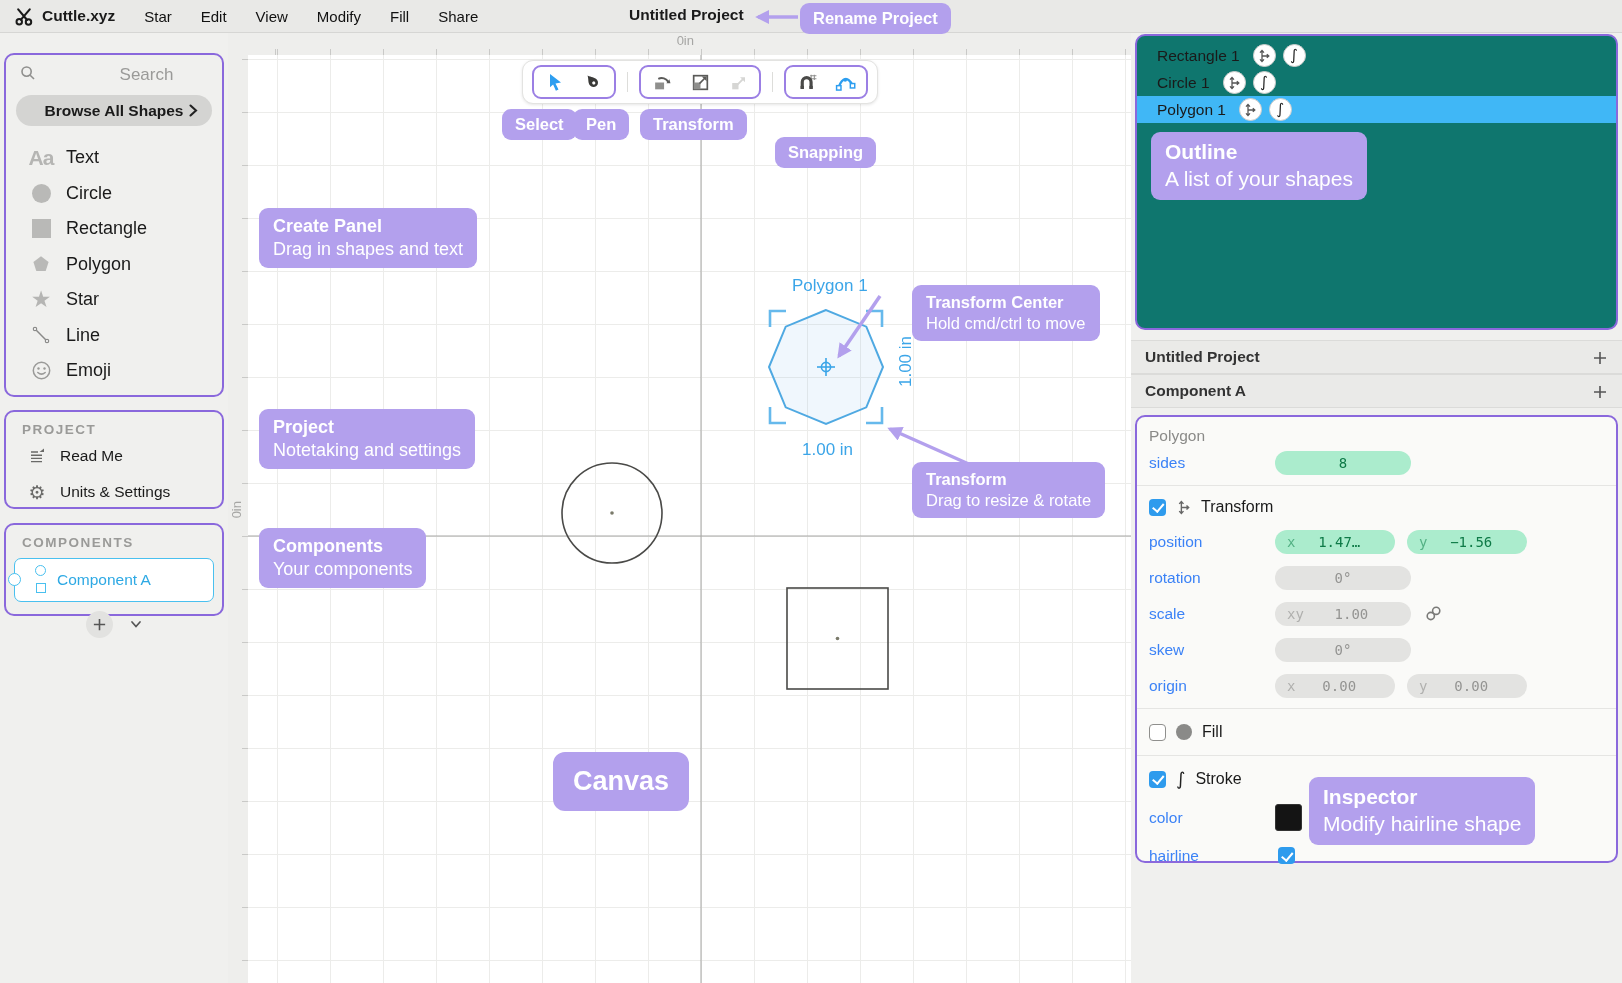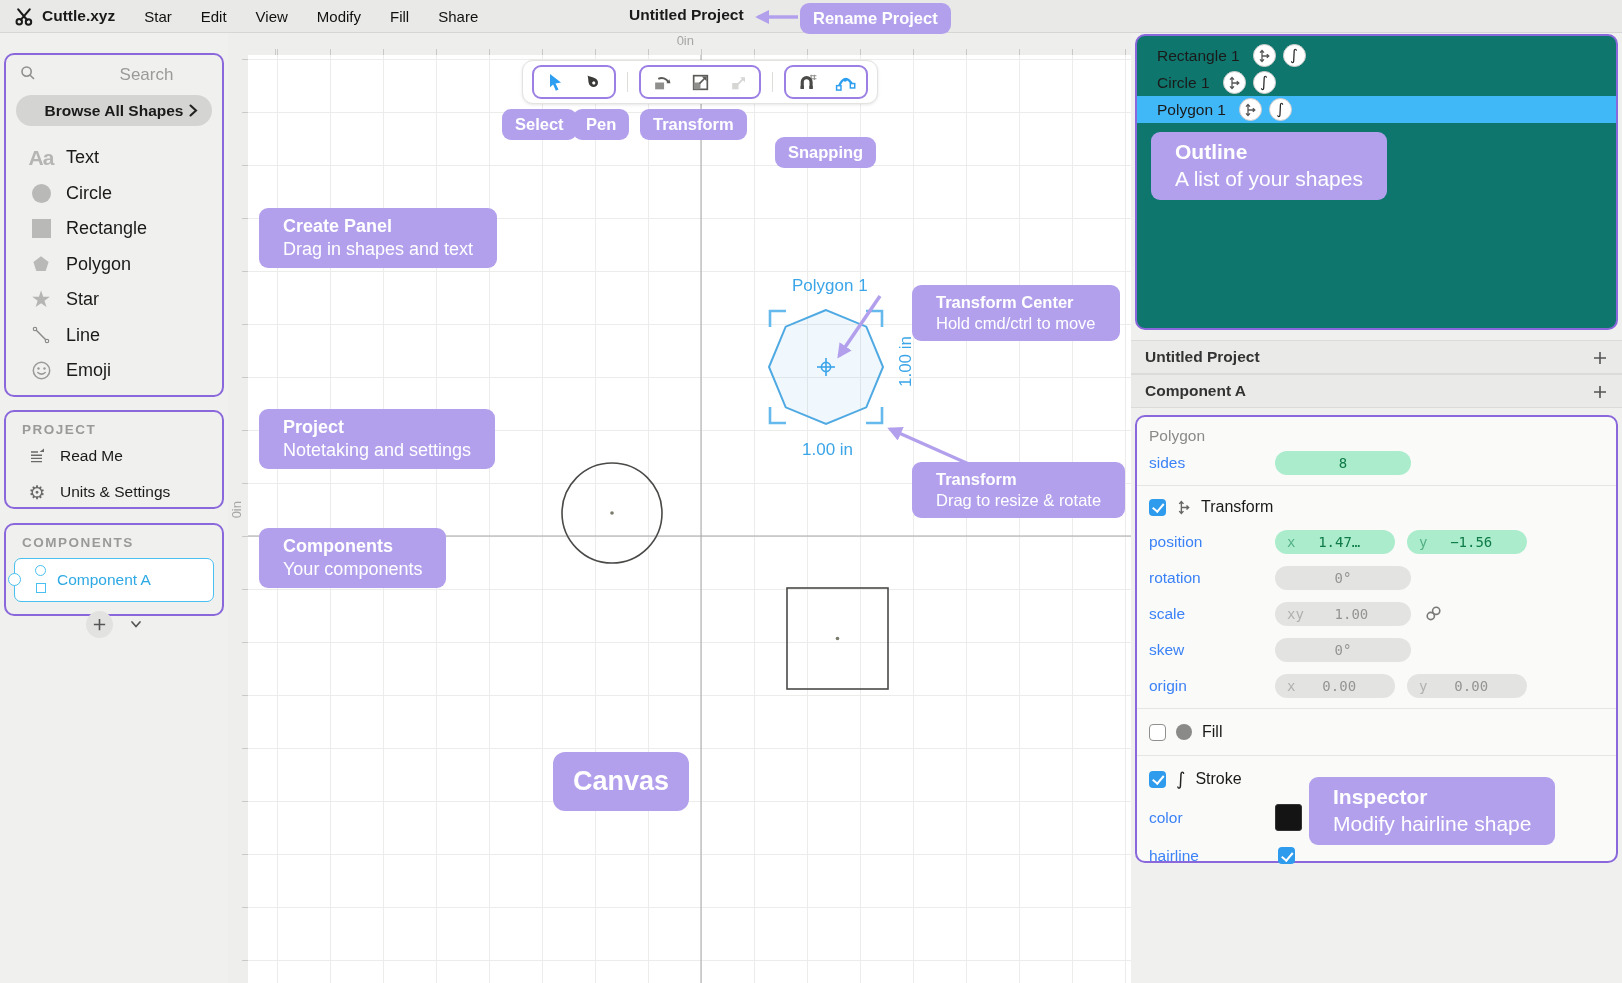--- a/index.html
+++ b/index.html
@@ -10,21 +10,21 @@
   
   .menubar { position:absolute; left:0; top:0; width:1622px; height:33px;
     background:#e9e9e7; border-bottom:1px solid #d6d6d4; display:flex; align-items:center; z-index:50;}
   .menubar .logo { margin-left:14px; display:flex; align-items:center; }
   .menubar .appname { font-weight:bold; font-size:15.5px; margin-left:7px; }
   .menubar .mitem { font-size:15px; margin-left:29px; color:#111; cursor:default; }
   .proj-title { position:absolute; left:629px; top:6px; font-size:15.5px; font-weight:bold; }
 
   
   .tip { position:absolute; background:#b3a0ed; color:#fff; border-radius:9px;
-    padding:7px 24px; line-height:1.28; white-space:nowrap; z-index:40; }
+    padding:7px 14px; line-height:1.28; white-space:nowrap; z-index:40; }
   .tip .t { font-weight:bold; display:block; }
   .tip.sz16 { font-size:16.5px; }
   .tip.sz18 { font-size:18px; }
   .tip.sz21 { font-size:21px; }
   .tip.sz27 { font-size:27px; border-radius:12px; padding:12px 20px; }
   .tip.badge { padding:5px 13px; }
 
   
   .sidebar { position:absolute; left:0; top:51px; width:228px; height:950px; background:#f0f0ee; z-index:10;padding-left:18px;}
   .pbox { position:absolute; left:4px; width:220px; border:2px solid #8a68dc; border-radius:10px; }

